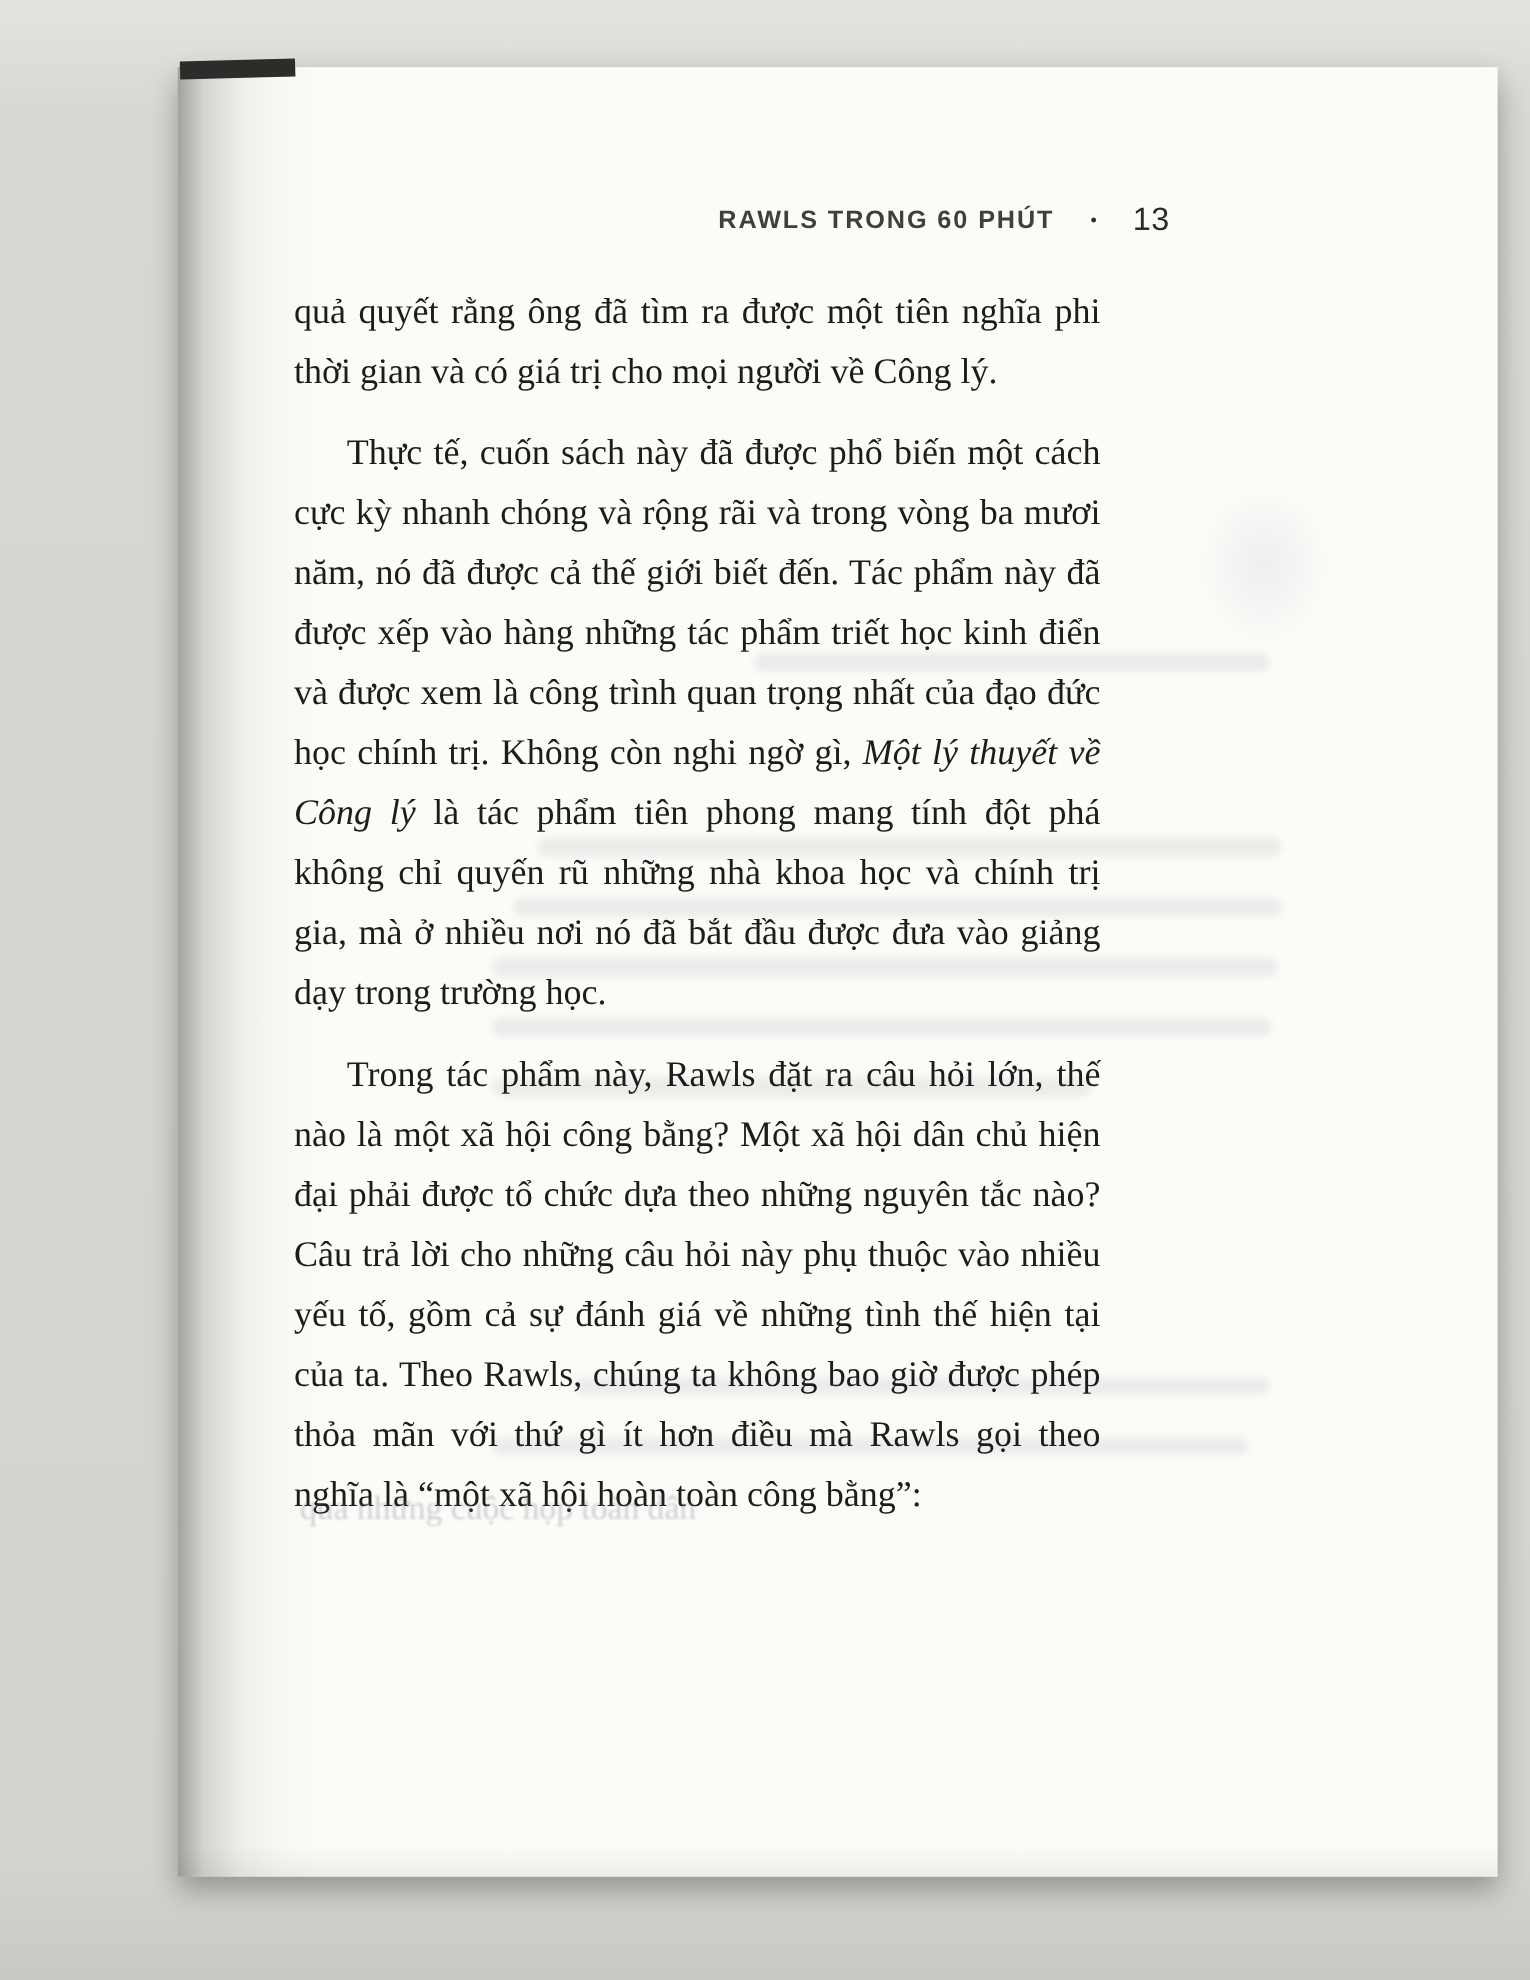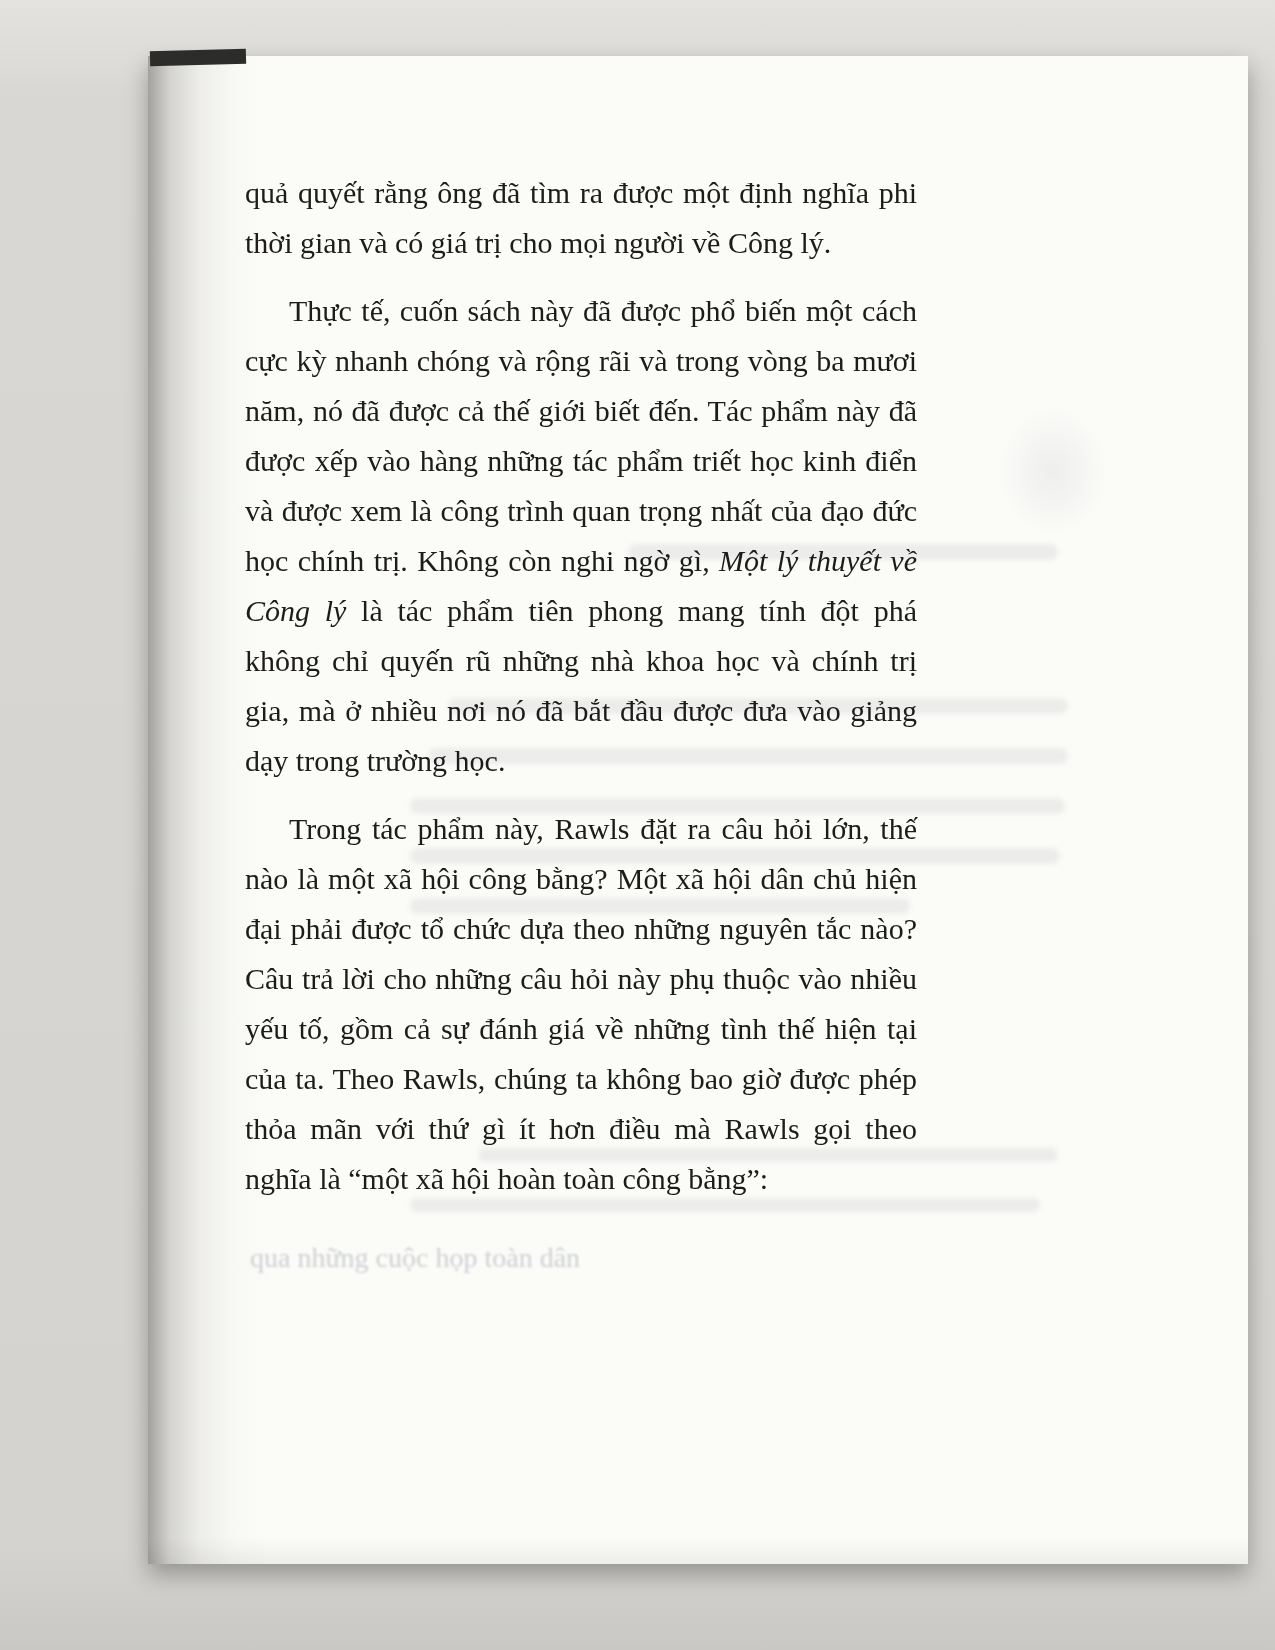--- a/index.html
+++ b/index.html
@@ -123,24 +123,29 @@
   <div class="ghost" style="left:262px;top:842px;width:500px;height:16px;"></div>
   <div class="ghost" style="left:330px;top:1092px;width:580px;height:14px;"></div>
   <div class="ghost" style="left:262px;top:1142px;width:630px;height:14px;"></div>
 
 </div>
 
 <div class="corner-mark"></div>
 
 <div class="content">
 
+  <div class="page-header">
+    <span class="header-title">RAWLS TRONG 60 PHÚT</span>
+    <span class="header-bullet">•</span>
+    <span class="header-pagenum">13</span>
+  </div>
 
   <div class="body-text">
 
-    <p class="para"><span>quả quyết rằng ông đã tìm ra được một định nghĩa phi thời gian và có giá trị cho mọi người về Công lý.</span></p>
+    <p class="para"><span>quả quyết rằng ông đã tìm ra được một tiên nghĩa phi thời gian và có giá trị cho mọi người về Công lý.</span></p>
 
     <p class="para indent"><span>Thực tế, cuốn sách này đã được phổ biến một cách cực kỳ nhanh chóng và rộng rãi và trong vòng ba mươi năm, nó đã được cả thế giới biết đến. Tác phẩm này đã được xếp vào hàng những tác phẩm triết học kinh điển và được xem là công trình quan trọng nhất của đạo đức học chính trị. Không còn nghi ngờ gì, </span><em>Một lý thuyết về Công lý</em><span> là tác phẩm tiên phong mang tính đột phá không chỉ quyến rũ những nhà khoa học và chính trị gia, mà ở nhiều nơi nó đã bắt đầu được đưa vào giảng dạy trong trường học.</span></p>
 
     <p class="para indent"><span>Trong tác phẩm này, Rawls đặt ra câu hỏi lớn, thế nào là một xã hội công bằng? Một xã hội dân chủ hiện đại phải được tổ chức dựa theo những nguyên tắc nào? Câu trả lời cho những câu hỏi này phụ thuộc vào nhiều yếu tố, gồm cả sự đánh giá về những tình thế hiện tại của ta. Theo Rawls, chúng ta không bao giờ được phép thỏa mãn với thứ gì ít hơn điều mà Rawls gọi theo nghĩa là “một xã hội hoàn toàn công bằng”:</span></p>
 
   </div>
 
 </div>
 
 <div class="ghost-text" style="left:250px;top:1242px;">qua những cuộc họp toàn dân</div>

